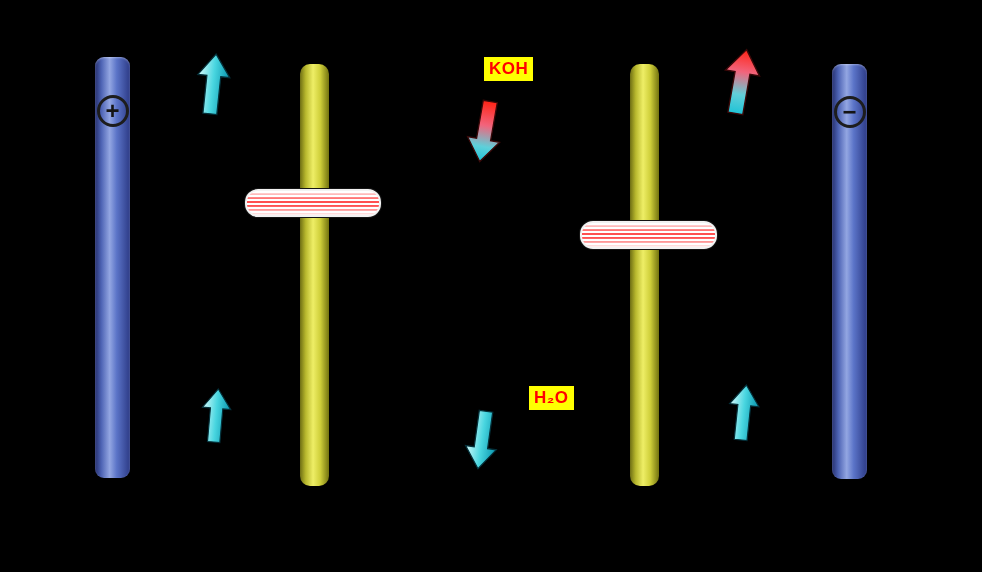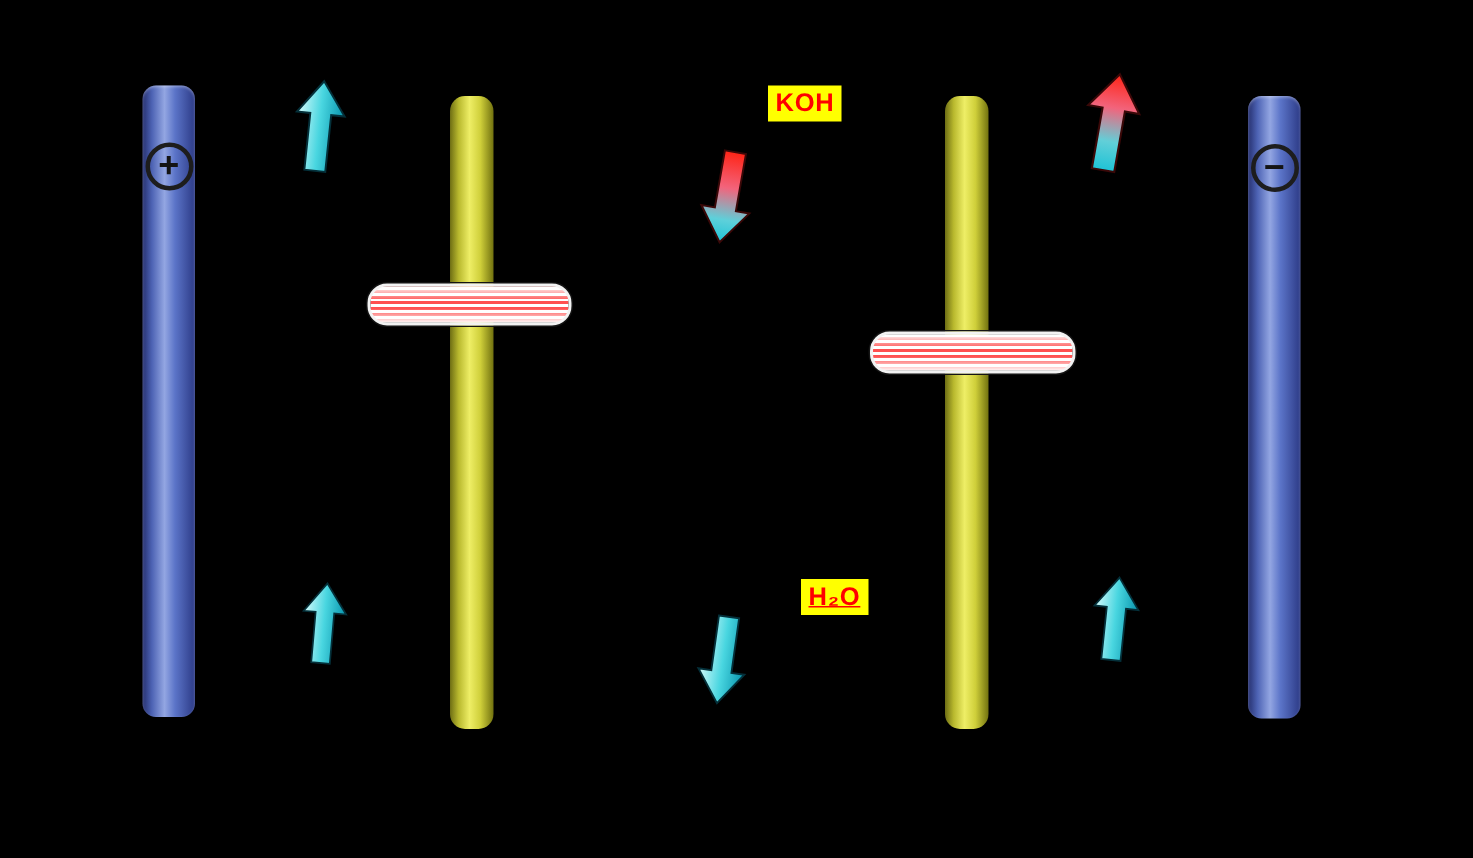--- a/index.html
+++ b/index.html
@@ -39,24 +39,23 @@
   }
   .pill.left{left:245px;top:189px;width:132px;}
   .pill.right{left:580px;top:221px;width:133px;}
   
   .arrow{position:absolute;overflow:visible;}
   
   .flow-label{
     position:absolute;background:#ffff00;color:#ff0000;
     font-weight:bold;font-size:17px;line-height:20px;padding:2px 5px;
     letter-spacing:.5px;
-    margin-left:28px;
   }
   .koh-label{left:484px;top:57px;}
-  .h2o-label{left:506px;top:386px;text-decoration:underline;}
+  .h2o-label{left:529px;top:386px;}
 </style>
 </head>
 <body>
 
 <div class="stage">
 
   <div class="electrode left">
     <div class="sign-circle">+</div>
   </div>
   <div class="electrode right">

